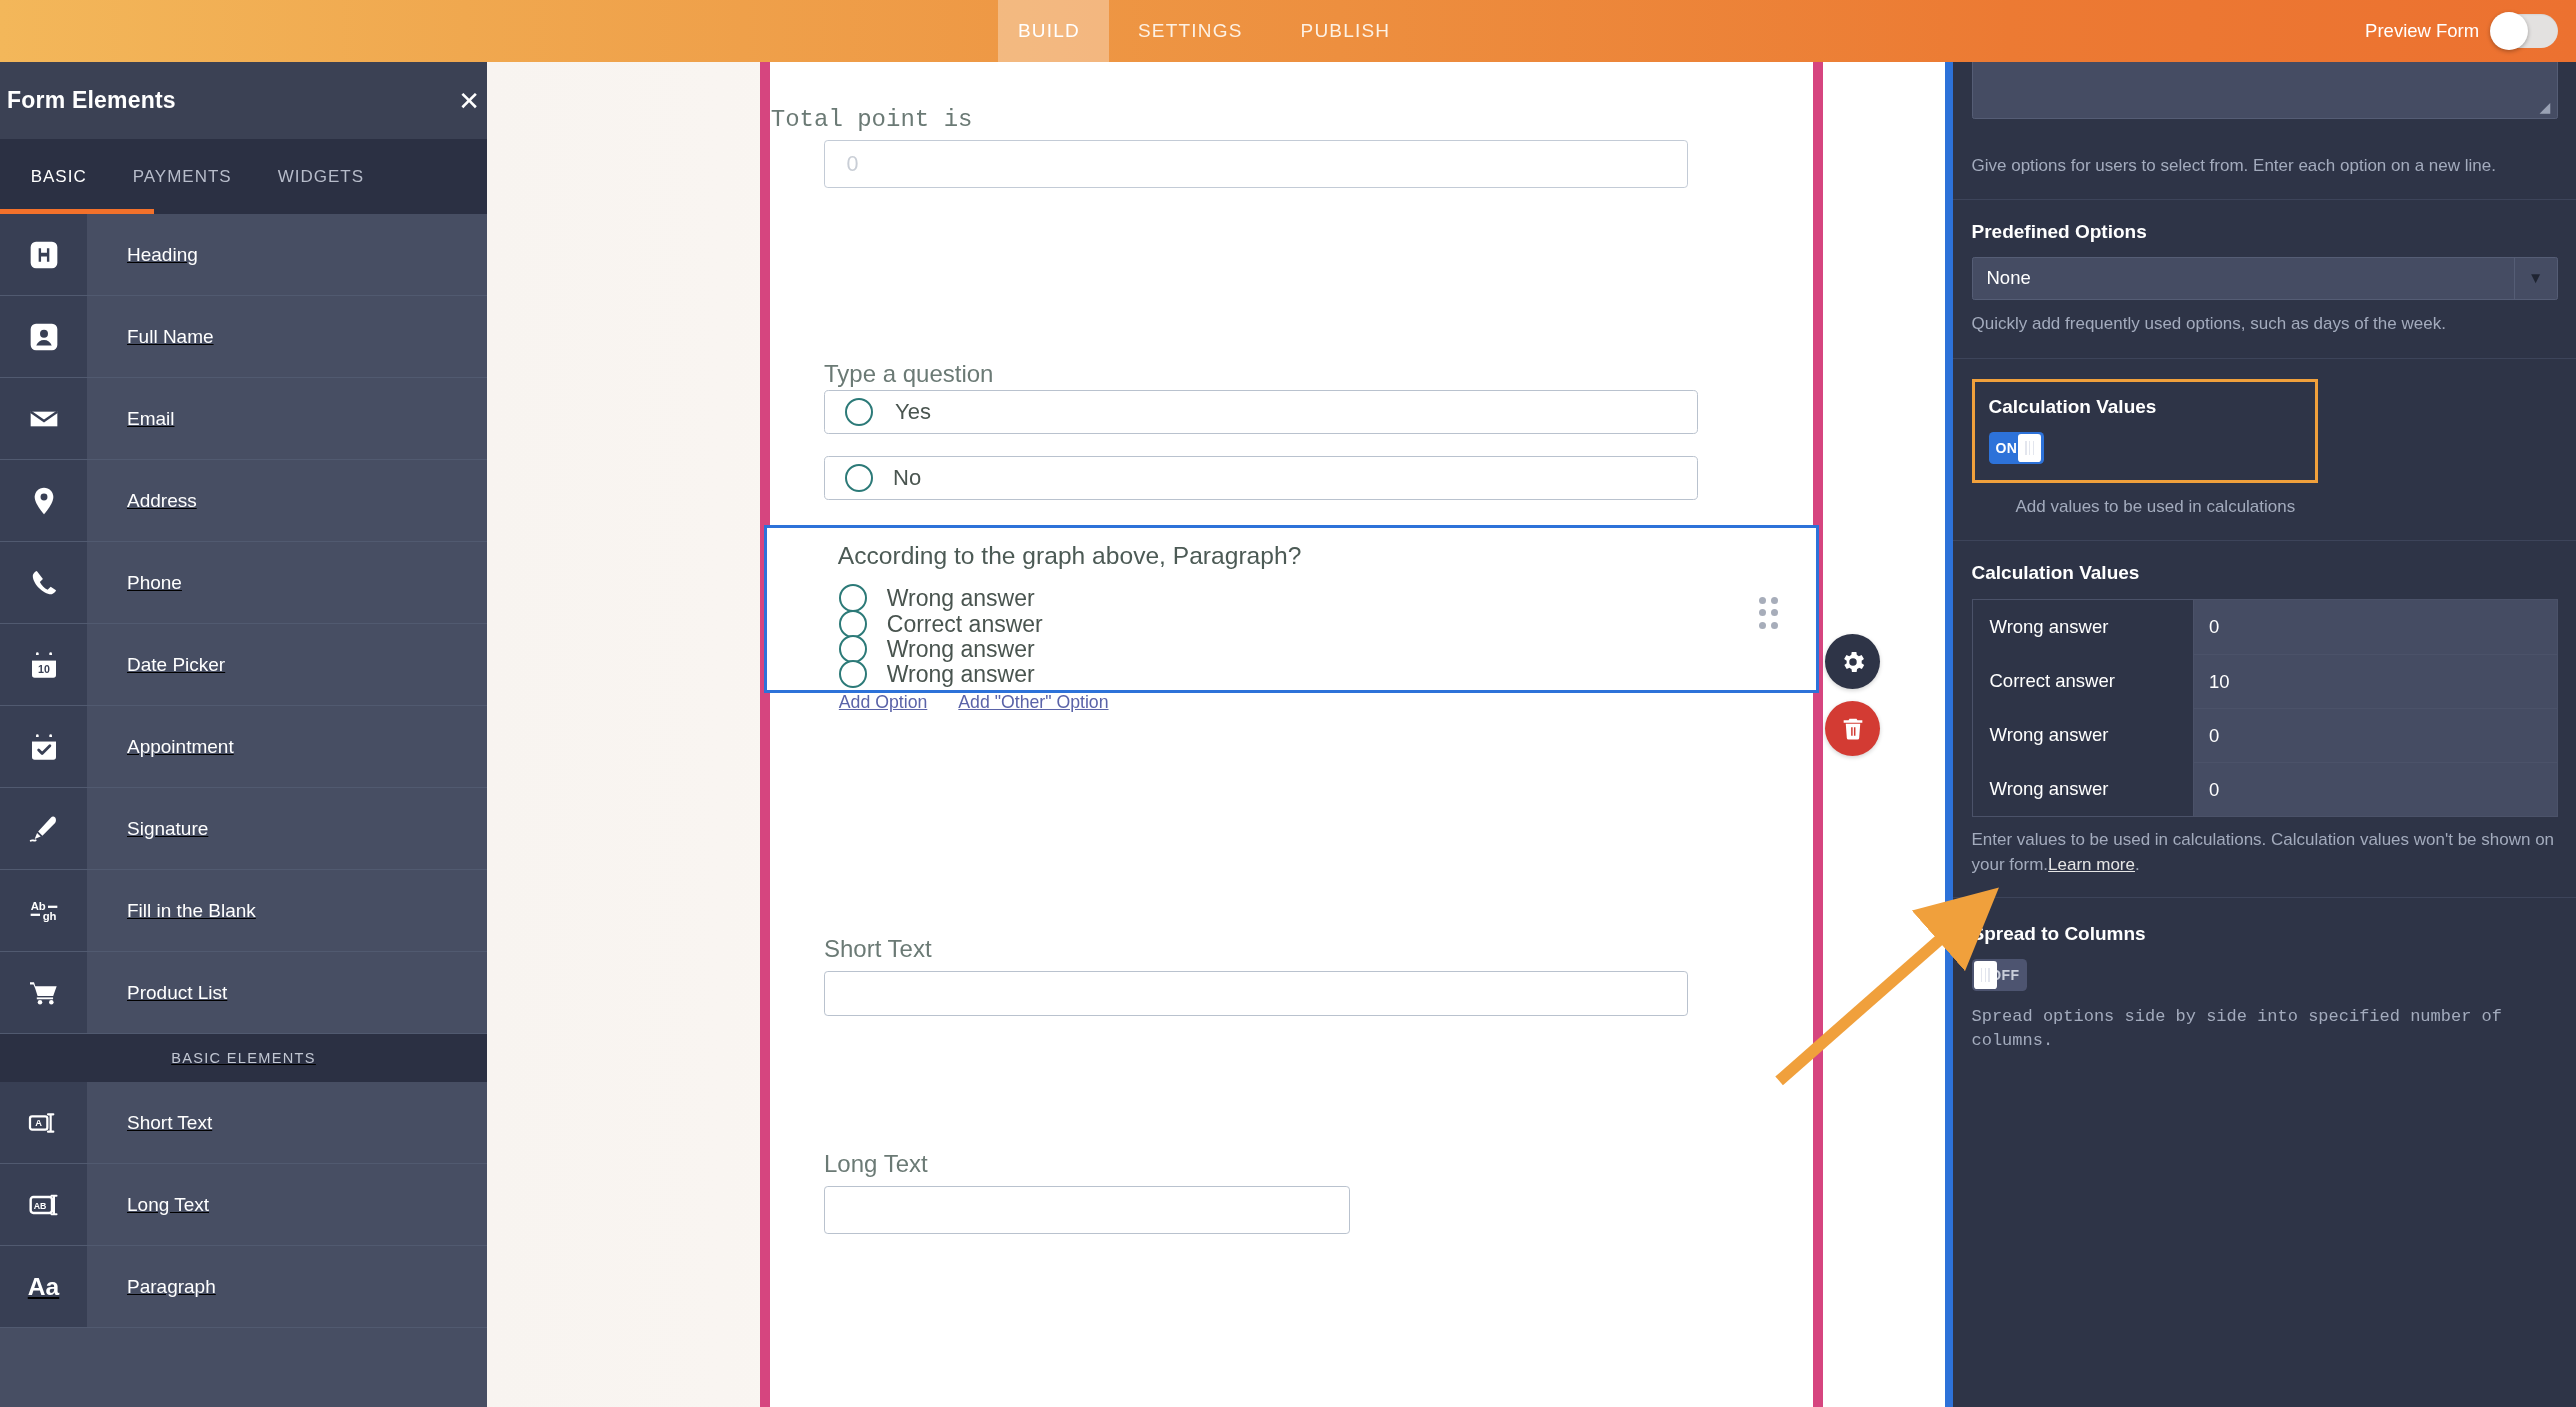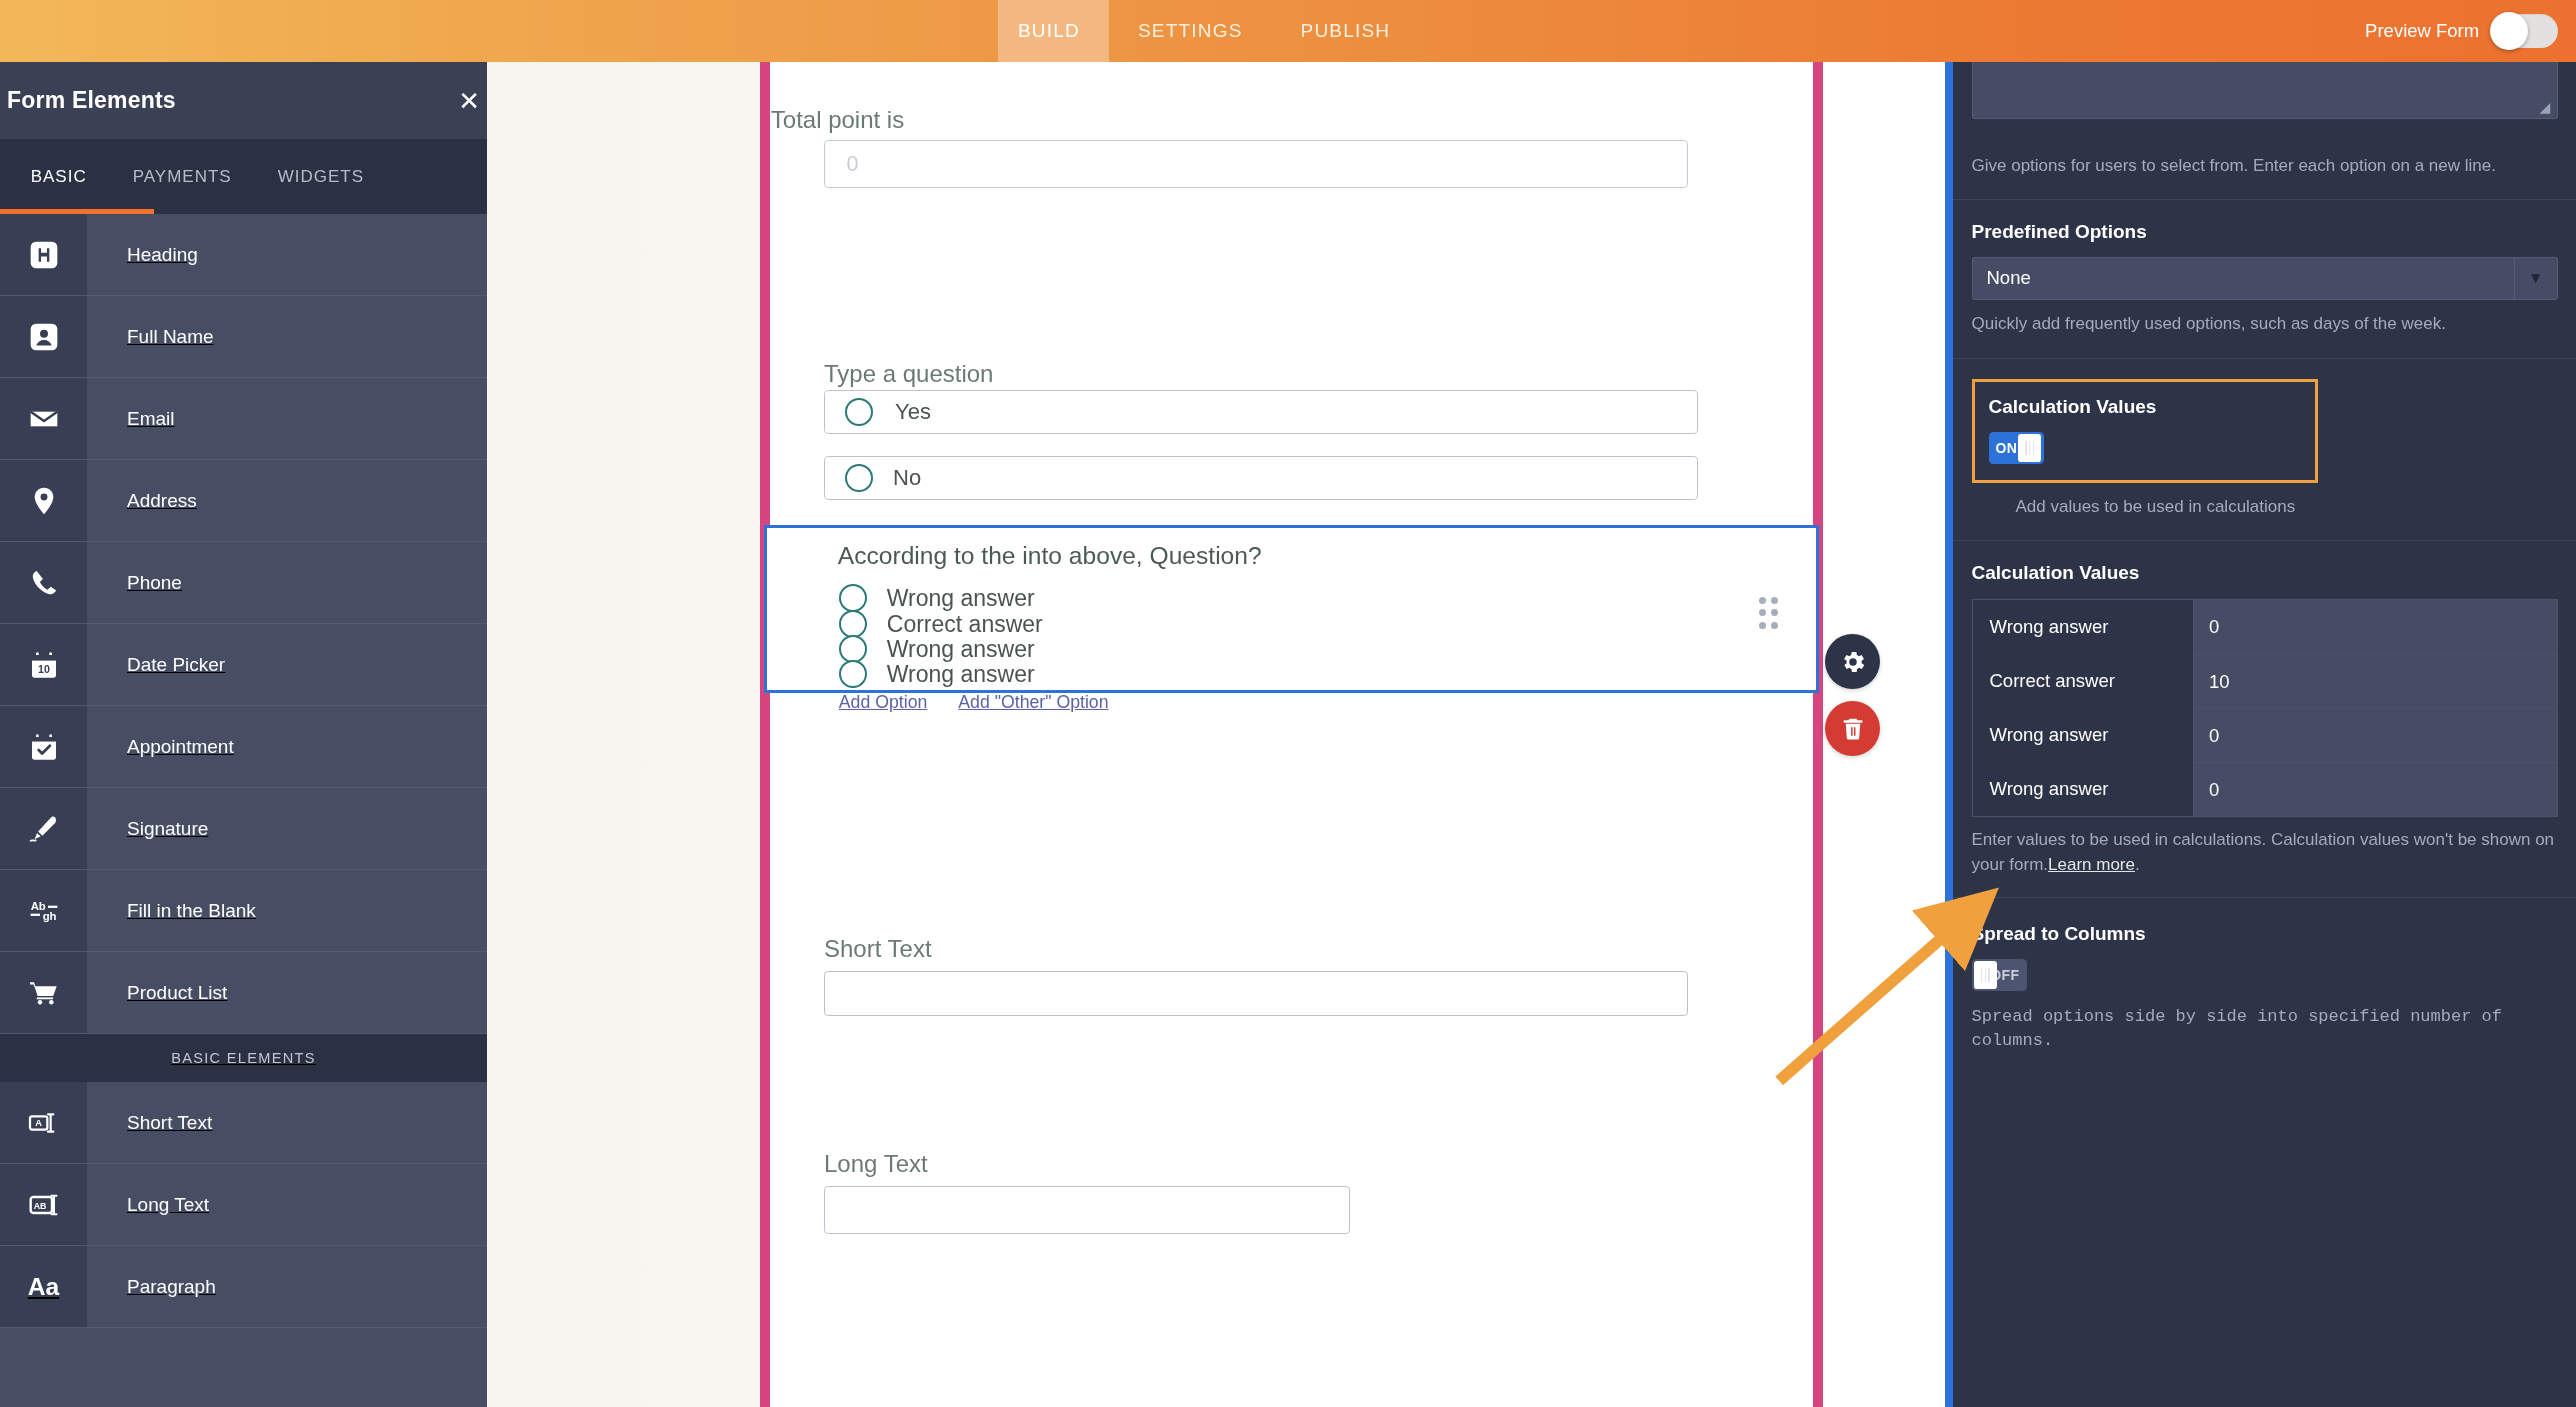--- a/index.html
+++ b/index.html
@@ -376,21 +376,21 @@
     <div class="radio-box" style="position: absolute; left: 54px; top: 328px; width: 874px; height: 44px; gap: 22px;">
       <span class="radio-ring"></span>
       <span class="radio-text">Yes</span>
     </div>
     <div class="radio-box" style="position: absolute; left: 54px; top: 394px; width: 874px; height: 44px;">
       <span class="radio-ring"></span>
       <span class="radio-text">No</span>
     </div>
 
     <div style="position: absolute; left: -6.2px; top: 463px; width: 1055px; height: 168px; border: 3.1px solid rgb(45, 114, 217); background: rgb(255, 255, 255);">
-      <div style="position:absolute;left:71px;top:14px;color:#4c5a55;font-size:24.6px;">According to the into above, Question?</div>
+      <div style="position:absolute;left:71px;top:14px;color:#4c5a55;font-size:24.6px;">According to the graph above, Paragraph?</div>
 
       <div style="position:absolute;left:72px;top:56px;display:flex;align-items:center;gap:20px;">
         <span class="radio-ring"></span>
         <span style="color:#49544f;font-size:23px;">Wrong answer</span>
       </div>
       <div style="position:absolute;left:72px;top:82px;display:flex;align-items:center;gap:20px;">
         <span class="radio-ring"></span>
         <span style="color:#49544f;font-size:23px;">Correct answer</span>
       </div>
       <div style="position:absolute;left:72px;top:107px;display:flex;align-items:center;gap:20px;">
@@ -419,21 +419,21 @@
 
     <div class="field-label" style="position: absolute; left: 54px; top: 873px;">Short Text</div>
     <div style="position: absolute; left: 54px; top: 909px; width: 864px; height: 45px; border: 0.8px solid rgb(185, 194, 206); border-radius: 3.8px; background: rgb(255, 255, 255);"></div>
 
     <div class="field-label" style="position: absolute; left: 54px; top: 1088px;">Long Text</div>
     <div style="position: absolute; left: 54px; top: 1124px; width: 526px; height: 48px; border: 0.8px solid rgb(185, 194, 206); border-radius: 3.8px; background: rgb(255, 255, 255);"></div>
 
   </div>
 
   <style>
-    .fc > .field-label:nth-of-type(1){ left:0.8px !important; top:44px !important; }
+    .fc > .field-label:nth-of-type(1){ left:0.8px !important; top:44px !important;font-family:Liberation Mono, monospace; }
   </style>
 
   <div class="fab fab-gear">
     <svg viewBox="0 0 24 24">
         <path d="M19.4 13a7.7 7.7 0 000-2l2-1.6-2-3.4-2.4 1a7.6 7.6 0 00-1.7-1l-.4-2.6h-4l-.4 2.6a7.6 7.6 0 00-1.7 1l-2.4-1-2 3.4L6.6 11a7.7 7.7 0 000 2l-2 1.6 2 3.4 2.4-1c.5.4 1.1.8 1.7 1l.4 2.6h4l.4-2.6c.6-.2 1.2-.6 1.7-1l2.4 1 2-3.4zM12 15.2A3.2 3.2 0 1112 8.8a3.2 3.2 0 010 6.4z"></path>
       </svg>
   </div>
   <div class="fab fab-trash">
     <svg viewBox="0 0 24 24">
         <path d="M9 3.2h6l.8 1.4H20v2H4v-2h4.2zM5.8 7.6h12.4l-.9 12.2a1.4 1.4 0 01-1.4 1.3H8.1a1.4 1.4 0 01-1.4-1.3zM10.4 10.4v7.4h1.3v-7.4zm2.4 0v7.4h1.3v-7.4z"></path>

